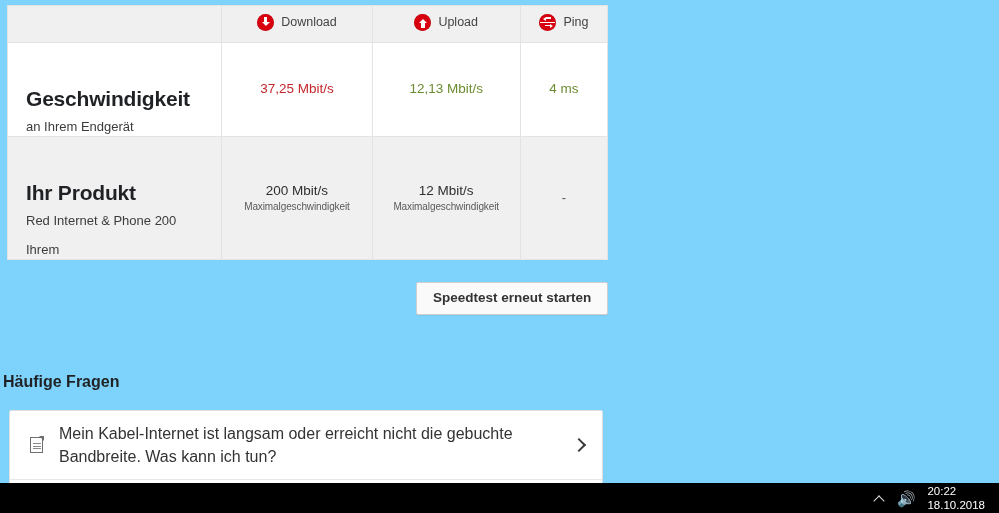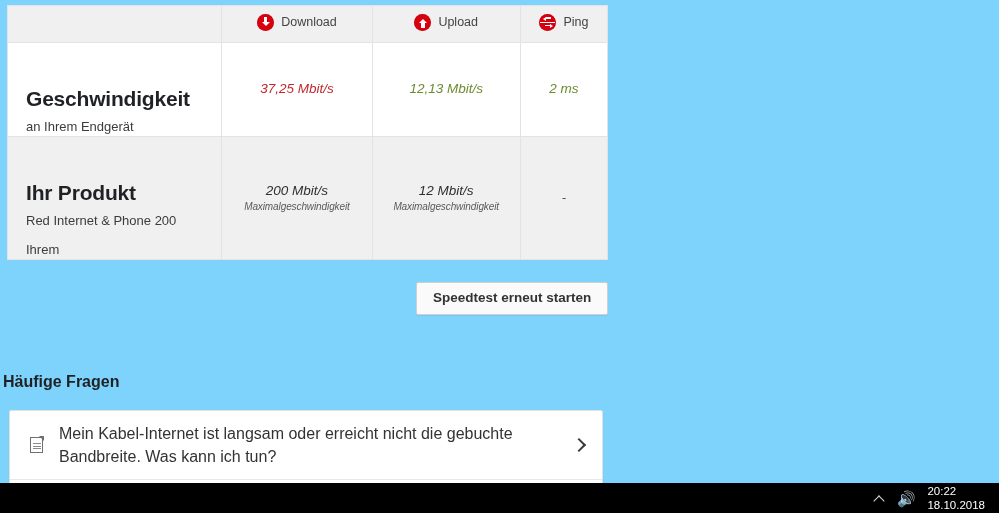--- a/index.html
+++ b/index.html
@@ -152,21 +152,21 @@
     margin-top: 7px;
     line-height: 1.35;
   }
   .row-sub2 {
     font-size: 13px;
     color: #3c3c3c;
     margin-top: 12px;
     line-height: 1.35;
   }
 
-  .value-cell { text-align: center; font-style: italic; }
+  .value-cell { text-align: center; }
   .val-primary { font-size: 13.5px; line-height: 1.2; }
   .val-red   { color: #c3272b; }
   .val-green { color: #6d8c31; }
   .val-dark  { color: #2f2f2f; }
   .val-caption {
     font-size: 10px;
     color: #5a5a5a;
     margin-top: 2px;
     letter-spacing: -0.1px;
     text-align: center;
@@ -376,21 +376,21 @@
           <div class="row-title">Geschwindigkeit</div>
           <div class="row-sub">an Ihrem Endgerät</div>
         </td>
         <td class="value-cell">
           <div class="val-primary val-red">37,25 Mbit/s</div>
         </td>
         <td class="value-cell">
           <div class="val-primary val-green">12,13 Mbit/s</div>
         </td>
         <td class="value-cell">
-          <div class="val-primary val-green">2 ms</div>
+          <div class="val-primary val-green">4 ms</div>
         </td>
       </tr>
 
       <tr class="row-product">
         <td class="label-cell">
           <div class="row-title">Ihr Produkt</div>
           <div class="row-sub">Red Internet &amp; Phone 200</div>
           <div class="row-sub2">Ihrem</div>
         </td>
         <td class="value-cell">

